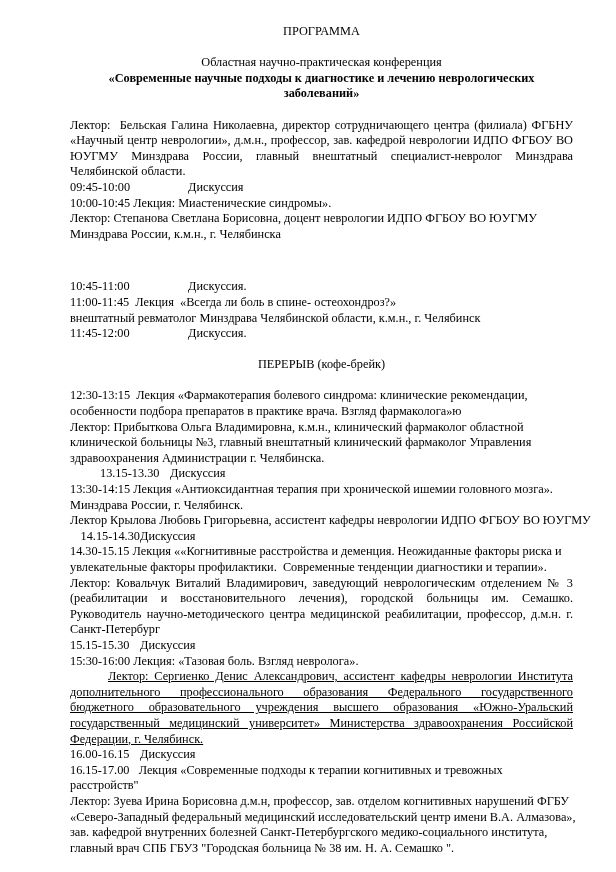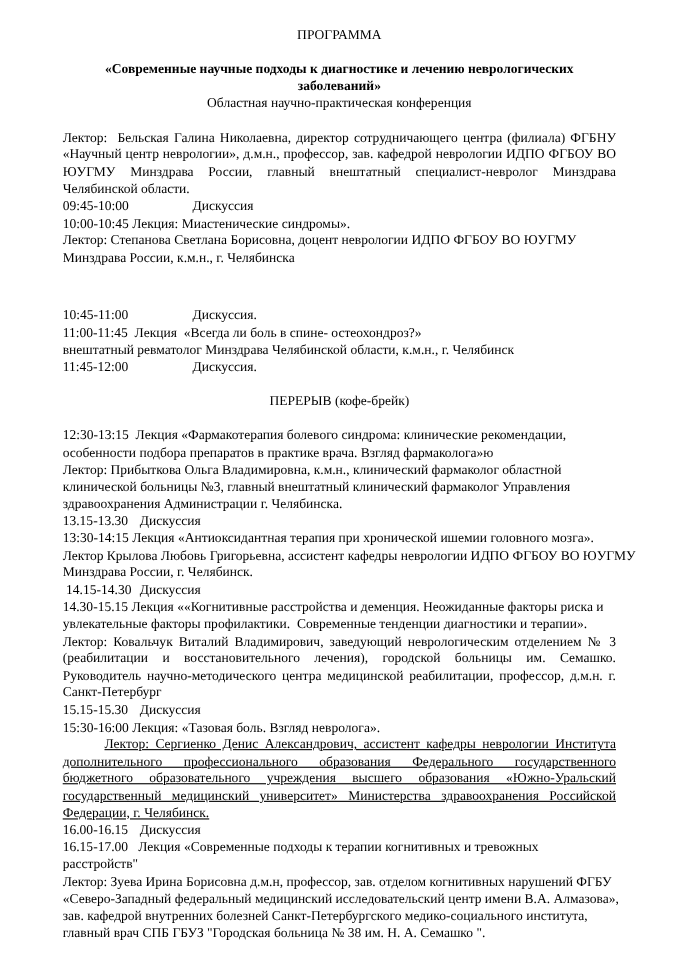--- a/index.html
+++ b/index.html
@@ -8,40 +8,40 @@
     background:#ffffff;
     color:#000000;
     font-family:"Liberation Serif","DejaVu Serif",serif;
     font-size:12.3px;
     line-height:15.6px;
     overflow:hidden;
     position:relative;
   }
   #doc{
     position:absolute;
-    left:57px;
+    left:70px;
     top:24px;
     width:503px;
   }
   .center{text-align:center;}
   .bold{font-weight:bold;}
   .justify{text-align:justify;}
   .indent{text-indent:38px;text-decoration:underline;}
   .spacer{height:15.6px;}
   .lines > div{white-space:nowrap;}
   .time{display:inline-block;white-space:pre;}
 </style>
 </head>
 <body>
 
 <div id="doc">
     <div class="center">ПРОГРАММА</div>
     <div class="spacer"></div>
+    <div class="center">Областная научно-практическая конференция</div>
     <div class="center bold">«Современные научные подходы к диагностике и лечению неврологических заболеваний»</div>
-    <div class="center">Областная научно-практическая конференция</div>
     <div class="spacer"></div>
     <div class="justify">Лектор: &nbsp;Бельская Галина Николаевна, директор сотрудничающего центра (филиала) ФГБНУ «Научный центр неврологии», д.м.н., профессор, зав. кафедрой неврологии ИДПО ФГБОУ ВО ЮУГМУ Минздрава России, главный внештатный специалист-невролог Минздрава Челябинской области.</div>
     <div><span class="time" style="width: 118px;">09:45-10:00</span><span>Дискуссия</span></div>
     <div>10:00-10:45 Лекция: Миастенические синдромы».</div>
     <div class="lines">
       <div>Лектор: Степанова Светлана Борисовна, доцент неврологии ИДПО ФГБОУ ВО ЮУГМУ</div>
       <div>Минздрава России, к.м.н., г. Челябинска</div>
     </div>
     <div><span class="time" style="width: 118px; margin-top: 37px;">10:45-11:00</span><span>Дискуссия.</span></div>
     <div>11:00-11:45 &nbsp;Лекция &nbsp;«Всегда ли боль в спине- остеохондроз?»</div>
@@ -54,27 +54,27 @@
     <div class="spacer"></div>
     <div class="lines">
       <div>12:30-13:15 &nbsp;Лекция «Фармакотерапия болевого синдрома: клинические рекомендации,</div>
       <div>особенности подбора препаратов в практике врача. Взгляд фармаколога»ю</div>
     </div>
     <div class="lines">
       <div>Лектор: Прибыткова Ольга Владимировна, к.м.н., клинический фармаколог областной</div>
       <div>клинической больницы №3, главный внештатный клинический фармаколог Управления</div>
       <div>здравоохранения Администрации г. Челябинска.</div>
     </div>
-    <div><span class="time" style="width: 70px;">13.15-13.30</span><span>Дискуссия</span></div>
+    <div><span class="time" style="width: 70px; margin-left: 30px;">13.15-13.30</span><span>Дискуссия</span></div>
     <div>13:30-14:15 Лекция «Антиоксидантная терапия при хронической ишемии головного мозга».</div>
     <div class="lines">
+      <div>Минздрава России, г. Челябинск.</div>
       <div>Лектор Крылова Любовь Григорьевна, ассистент кафедры неврологии ИДПО ФГБОУ ВО ЮУГМУ</div>
-      <div>Минздрава России, г. Челябинск.</div>
     </div>
-    <div><span class="time" style="width: 70px;">&nbsp;14.15-14.30</span><span>Дискуссия</span></div>
+    <div><span class="time" style="width: 70px; text-align: right;">&nbsp;14.15-14.30</span><span>Дискуссия</span></div>
     <div class="lines">
       <div>14.30-15.15 Лекция ««Когнитивные расстройства и деменция. Неожиданные факторы риска и</div>
       <div>увлекательные факторы профилактики. &nbsp;Современные тенденции диагностики и терапии».</div>
     </div>
     <div class="justify">Лектор: Ковальчук Виталий Владимирович, заведующий неврологическим отделением № 3 (реабилитации и восстановительного лечения), городской больницы им. Семашко. Руководитель научно-методического центра медицинской реабилитации, профессор, д.м.н. г. Санкт-Петербург</div>
     <div><span class="time" style="width: 70px;">15.15-15.30</span><span>Дискуссия</span></div>
     <div>15:30-16:00 Лекция: «Тазовая боль. Взгляд невролога».</div>
     <div class="justify indent">Лектор: Сергиенко Денис Александрович, ассистент кафедры неврологии Института дополнительного профессионального образования Федерального государственного бюджетного образовательного учреждения высшего образования «Южно-Уральский государственный медицинский университет» Министерства здравоохранения Российской Федерации, г. Челябинск.</div>
     <div><span class="time" style="width: 70px;">16.00-16.15</span><span>Дискуссия</span></div>
     <div>16.15-17.00 &nbsp; Лекция «Современные подходы к терапии когнитивных и тревожных расстройств"</div>

